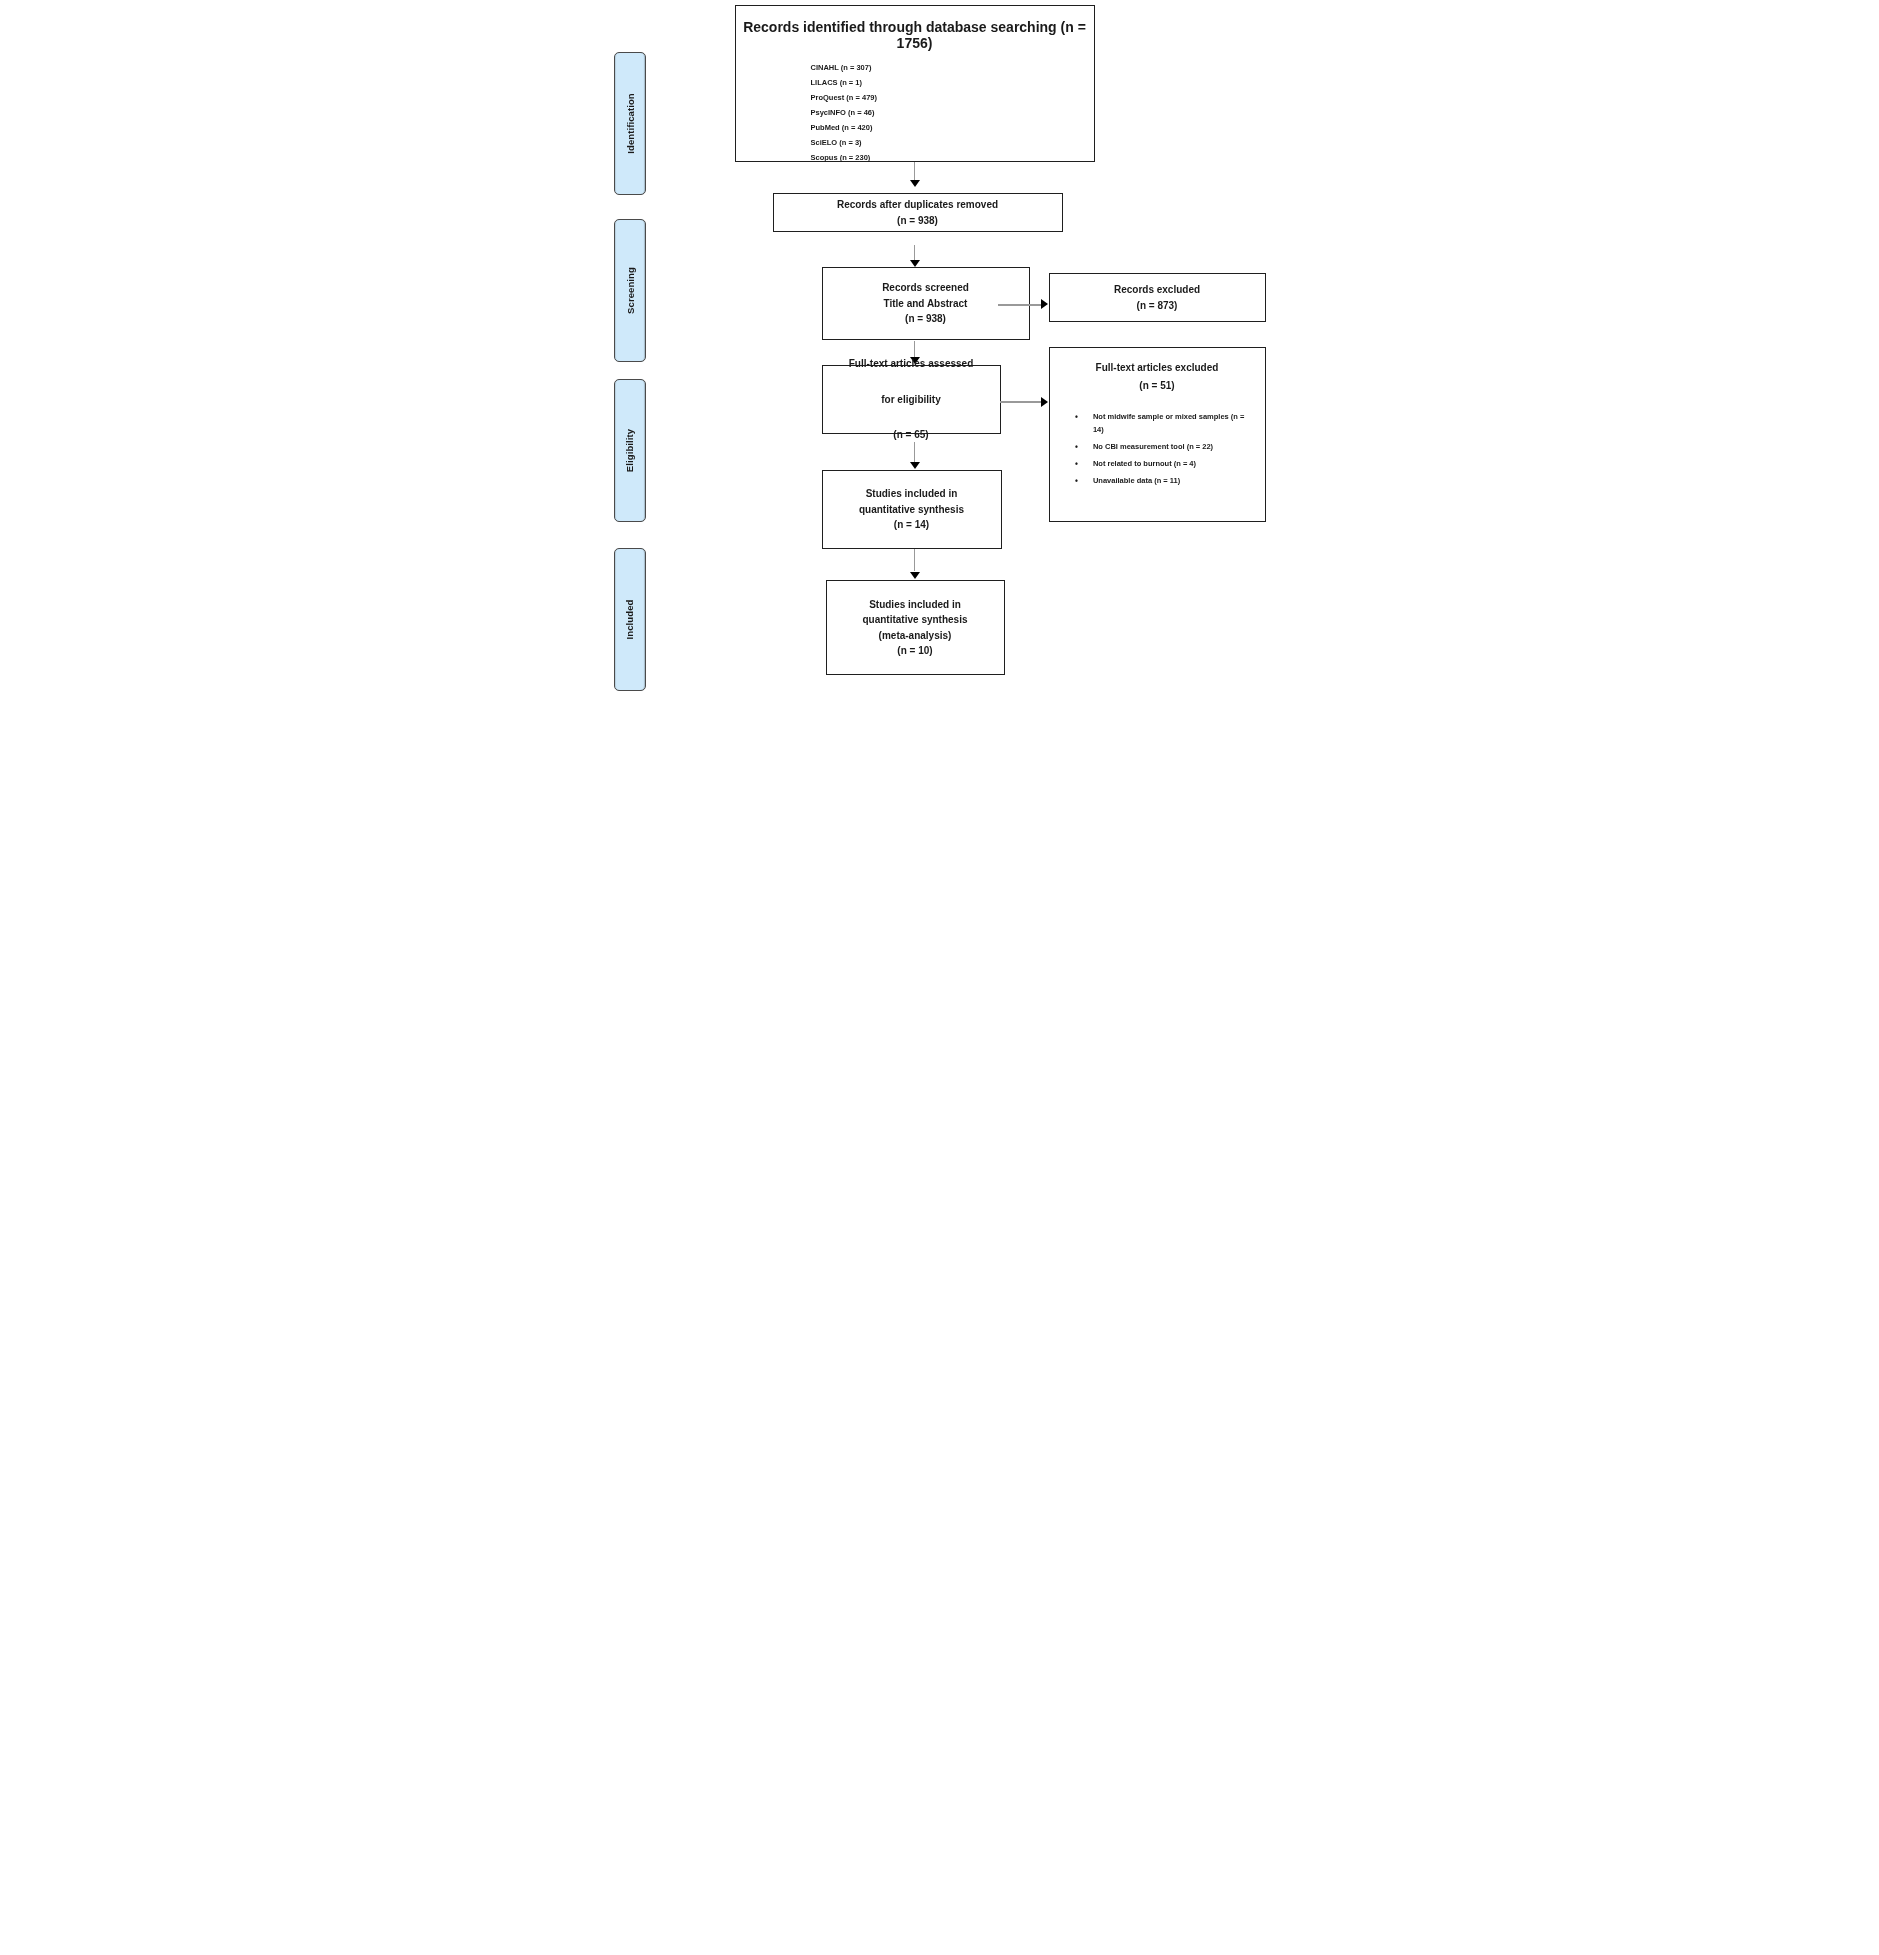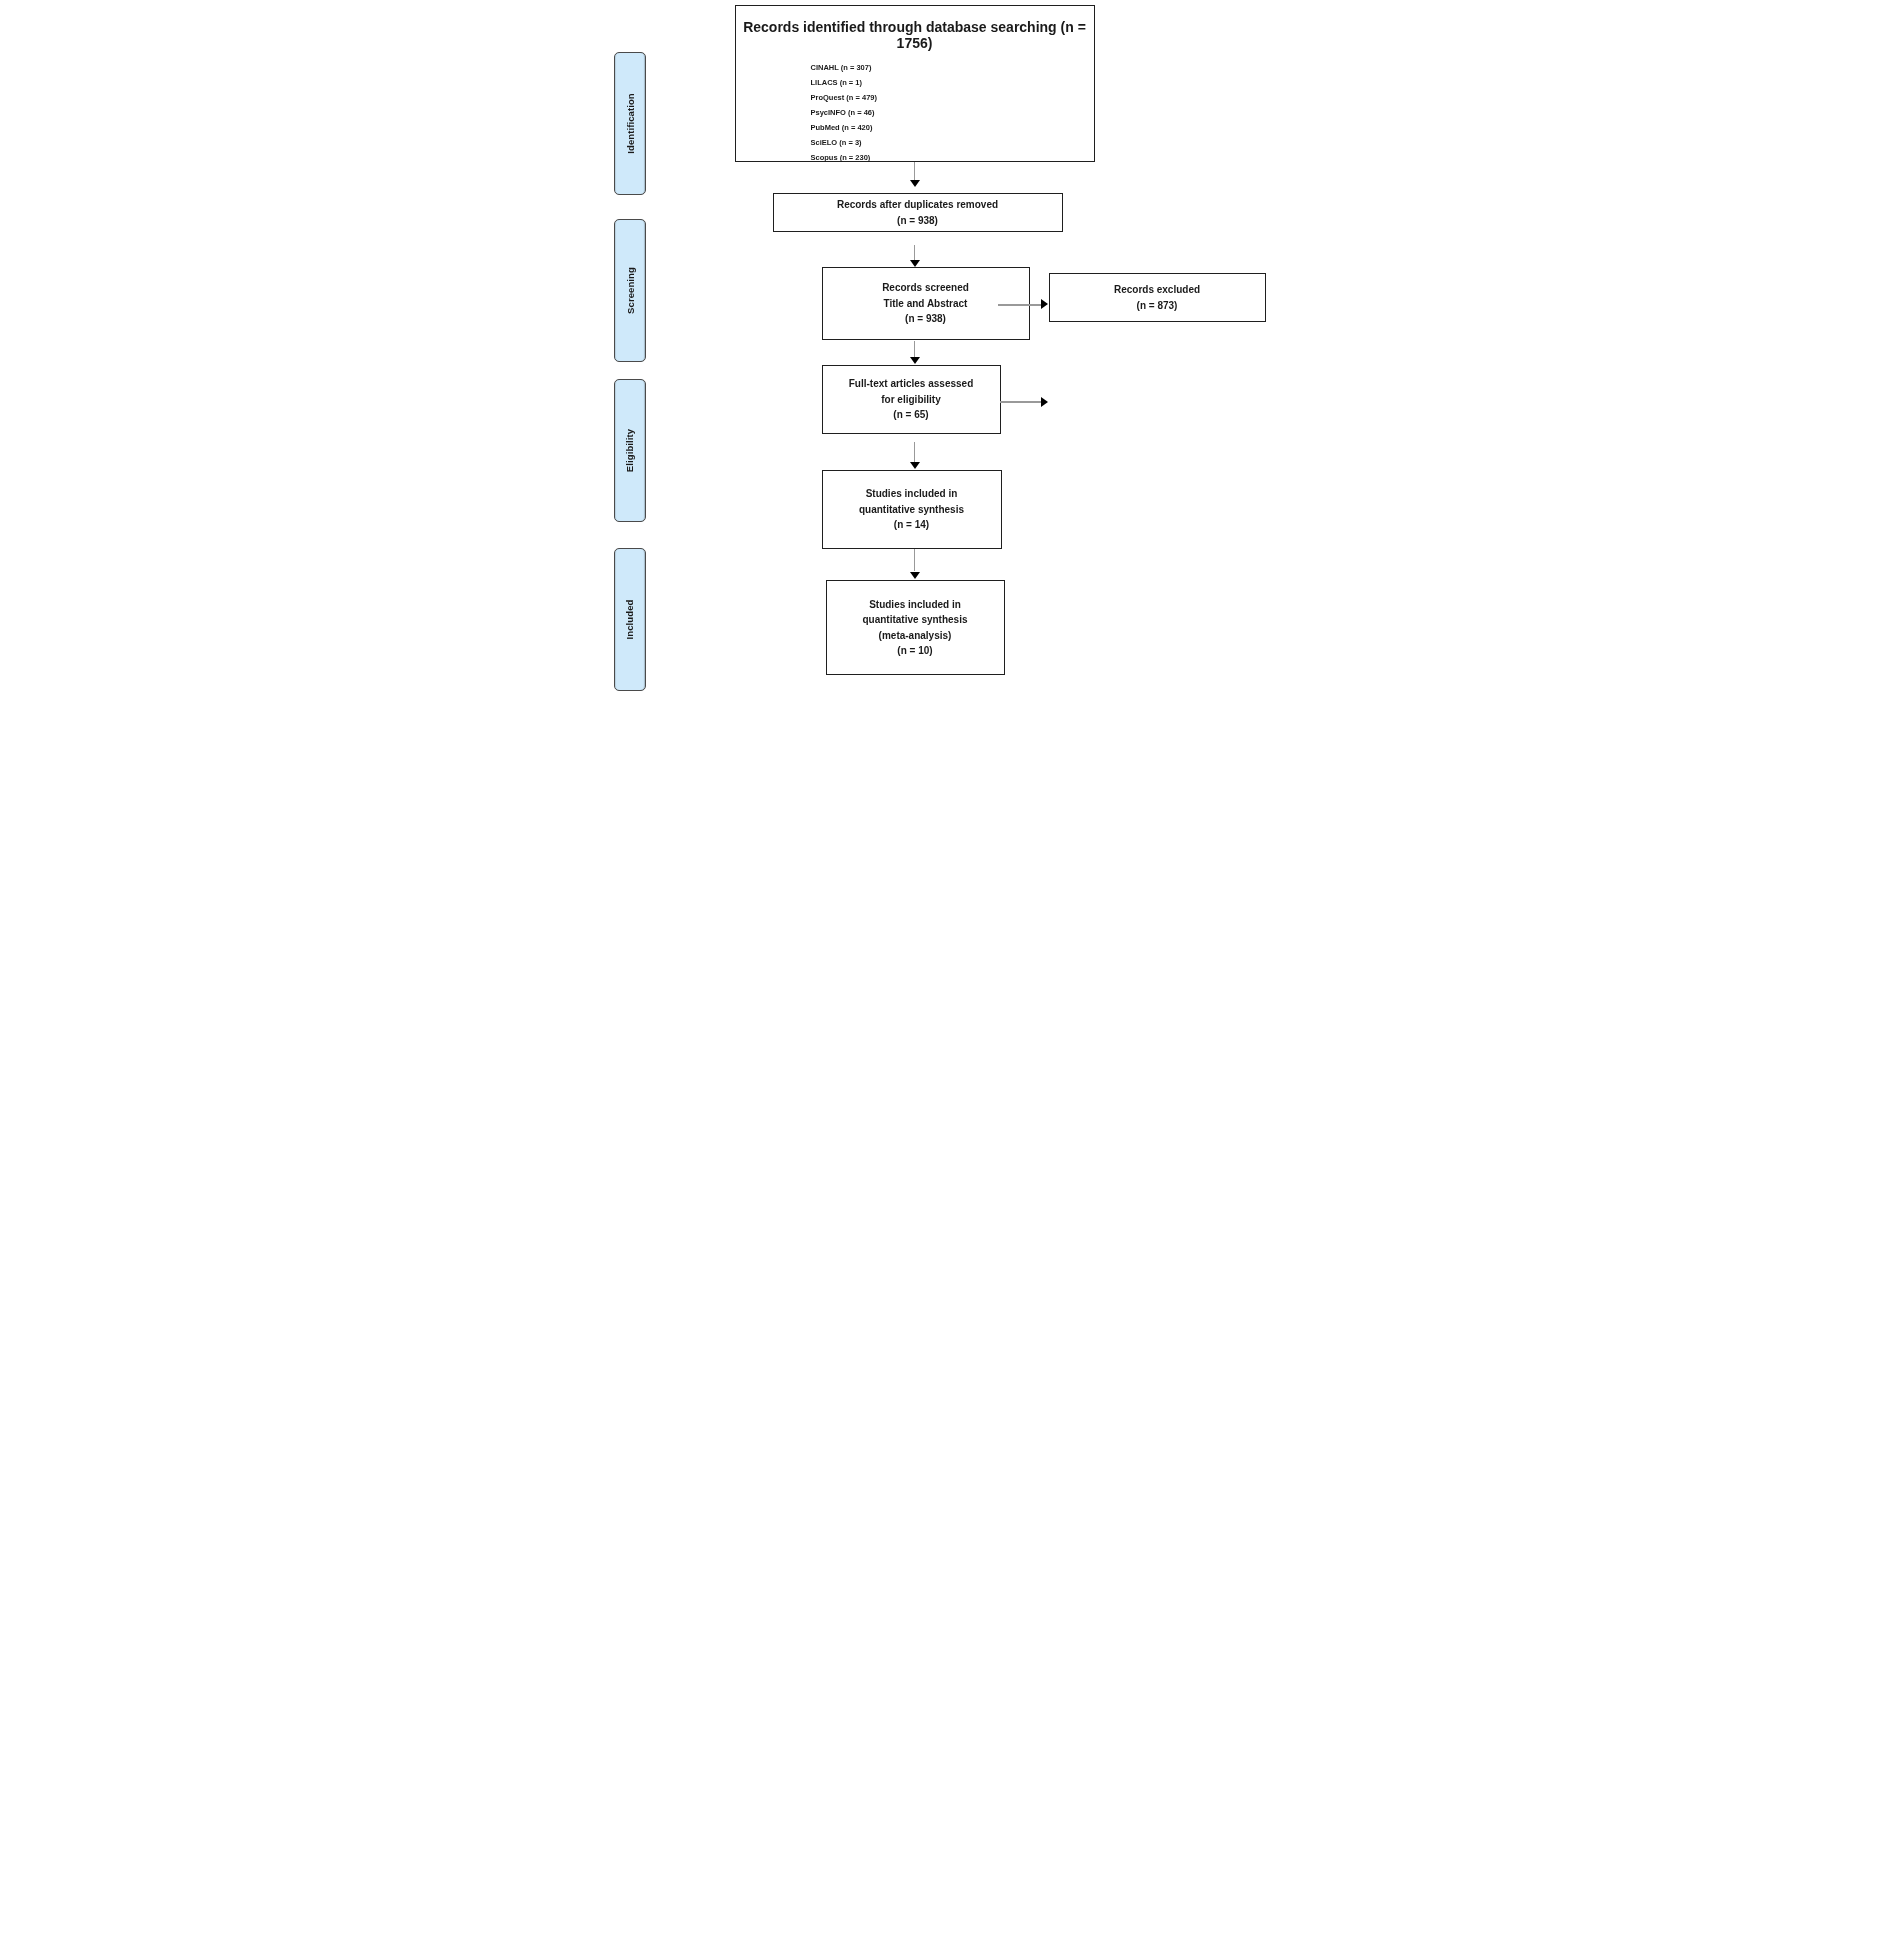--- a/index.html
+++ b/index.html
@@ -189,29 +189,39 @@
   <div class="head-right" style="left:436px;top:299px;"></div>
 
   <div class="fbox" style="left:444px;top:273px;width:217px;height:49px;">
     <div class="line">Records excluded</div>
     <div class="line">(n = 873)</div>
   </div>
 
   <div class="vline" style="left:309px;top:341px;height:17px;"></div>
   <div class="head-down" style="left:305px;top:357px;"></div>
 
-  <div class="fbox" style="left:217px;top:365px;width:179px;height:69px;">
+  <div class="fbox" style="left:217px;top:365px;width:179px;height:69px;gap:20px;">
     <div class="line">Full-text articles assessed</div>
     <div class="line">for eligibility</div>
     <div class="line">(n = 65)</div>
   </div>
 
   <div class="hline" style="left:395px;top:401px;width:41px;"></div>
   <div class="head-right" style="left:436px;top:397px;"></div>
 
+  <div class="fbox ft-excluded" style="left:444px;top:347px;width:217px;height:175px;">
+    <div class="line">Full-text articles excluded</div>
+    <div class="line">(n = 51)</div>
+    <ul>
+      <li>Not midwife sample or mixed samples (n = 14)</li>
+      <li>No CBI measurement tool (n = 22)</li>
+      <li>Not related to burnout (n = 4)</li>
+      <li>Unavailable data (n = 11)</li>
+    </ul>
+  </div>
 
   <div class="vline" style="left:309px;top:442px;height:20px;"></div>
   <div class="head-down" style="left:305px;top:462px;"></div>
 
   <div class="fbox" style="left:217px;top:470px;width:180px;height:79px;">
     <div class="line">Studies included in</div>
     <div class="line">quantitative synthesis</div>
     <div class="line">(n = 14)</div>
   </div>
 

